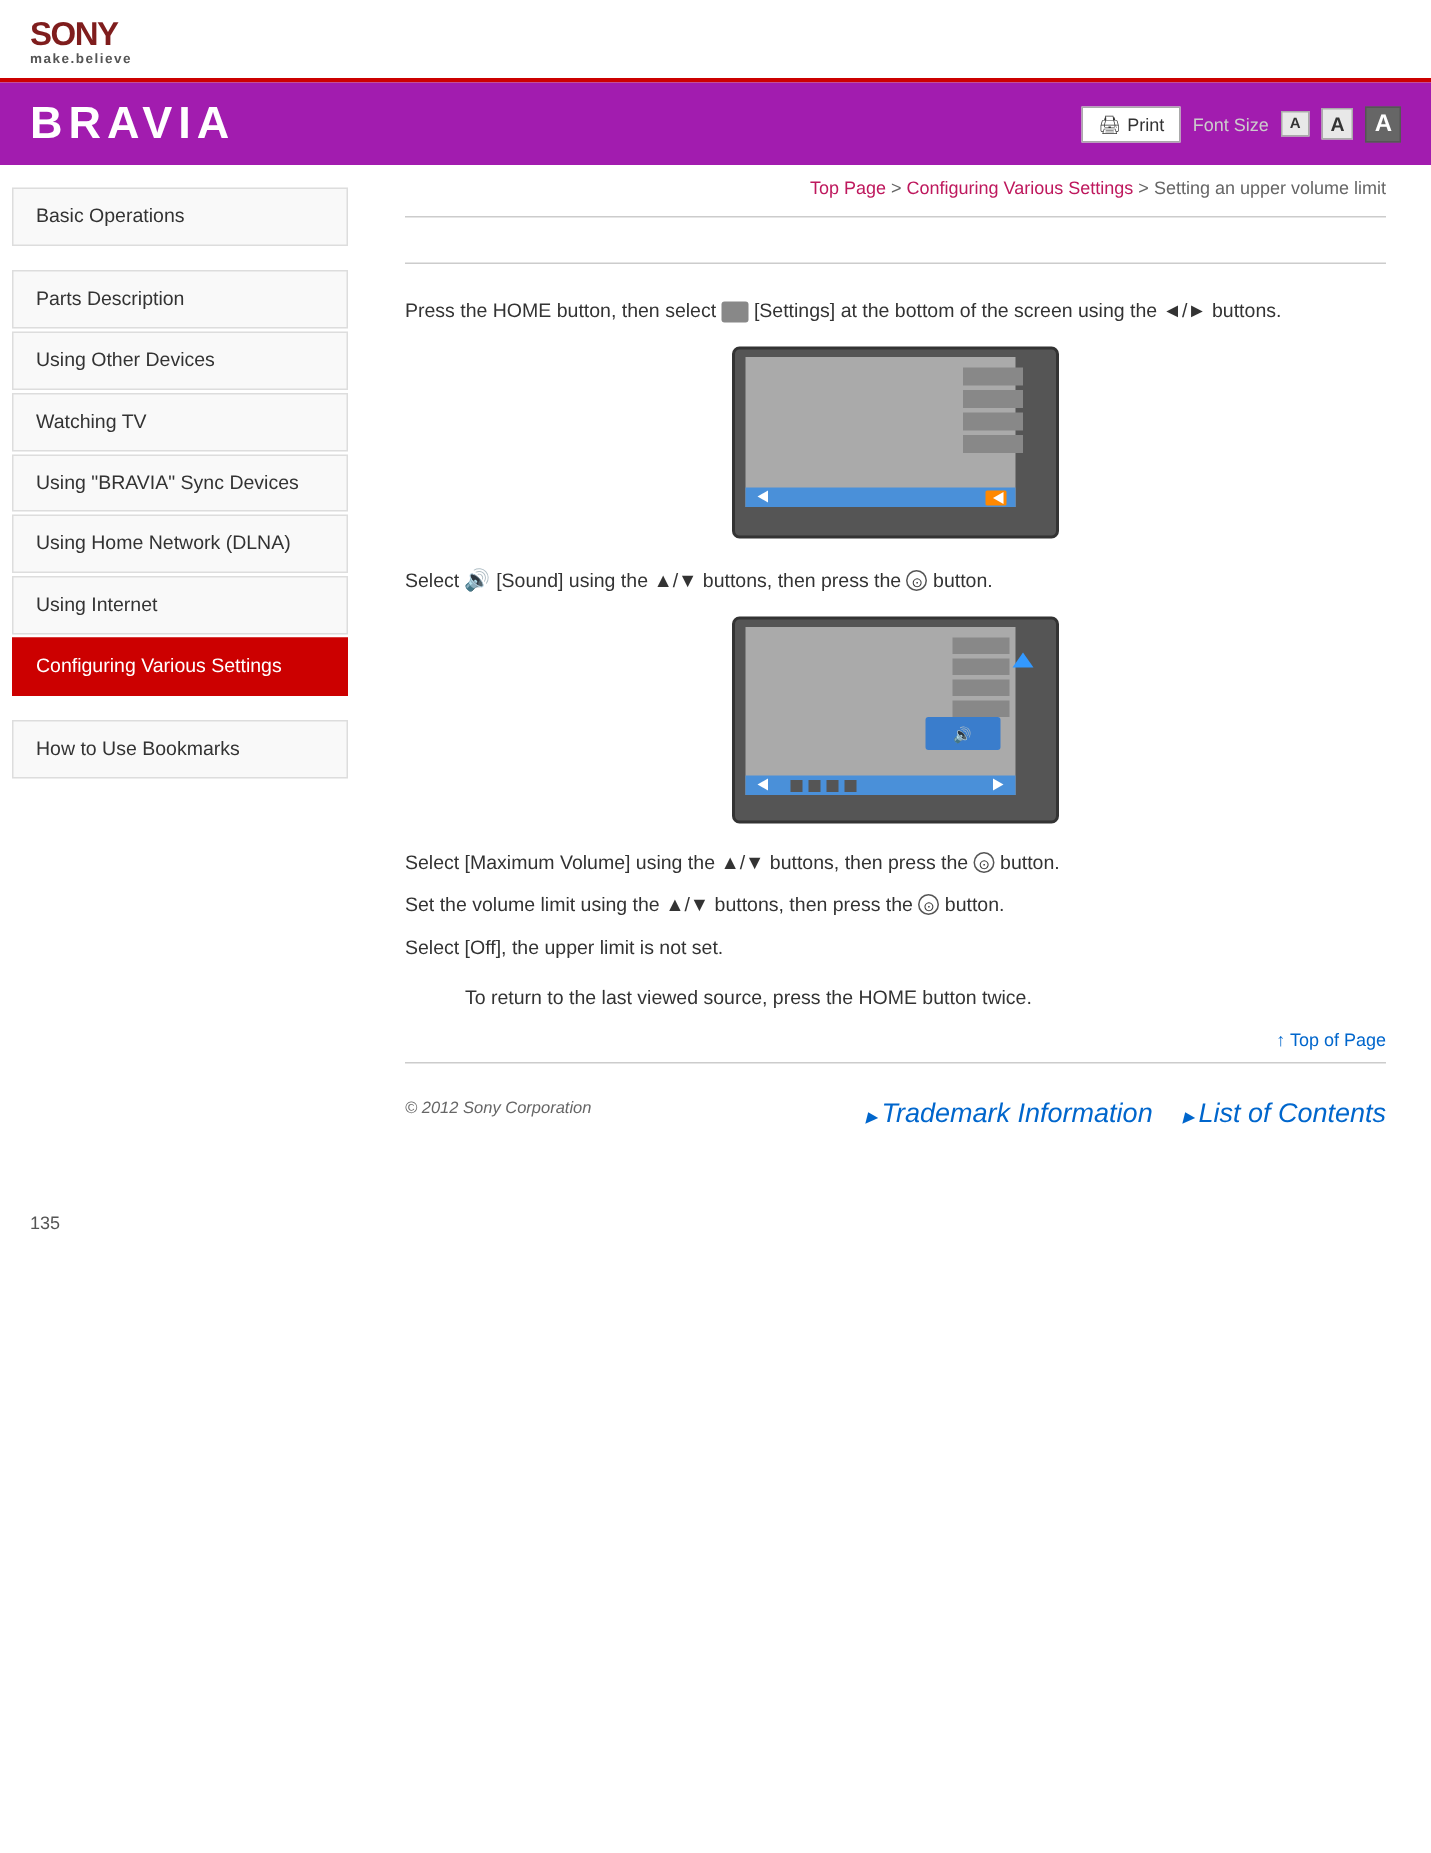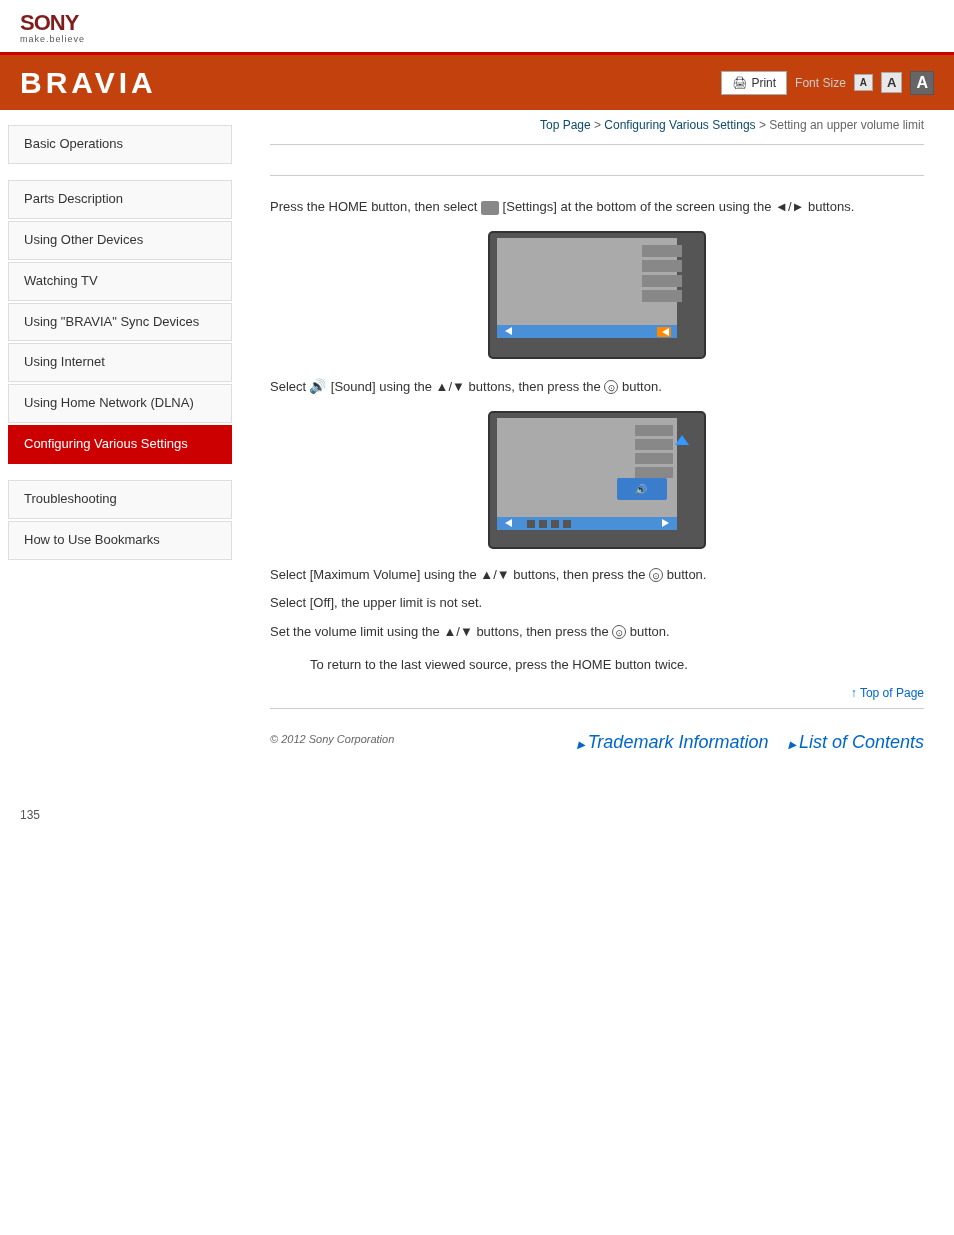--- a/index.html
+++ b/index.html
@@ -1,24 +1,24 @@
 <!DOCTYPE html>
 <html><head>
   <meta charset="utf-8">
   <style>
     * { margin: 0; padding: 0; box-sizing: border-box; }
     body { font-family: Arial, sans-serif; font-size: 13px; color: #333; background: #fff; width: 954px; min-height: 1235px; }
 
     
     .top-bar { padding: 12px 20px 8px 20px; border-bottom: 3px solid #cc0000; }
     .sony-logo { font-size: 22px; font-weight: bold; font-family: 'Arial Black', Arial, sans-serif; letter-spacing: -1px; color: #7f1d1d; line-height: 1; }
-    .sony-tagline { font-size: 9px; color: #555; letter-spacing: 1px; }
+    .sony-tagline { font-size: 9px; color: #555; letter-spacing: 1px; font-weight: bold; }
 
     
-    .bravia-bar { background: #c2410c; padding: 12px 20px; display: flex; align-items: center; justify-content: space-between; height: 55px; }
+    .bravia-bar { background: #a21caf; padding: 12px 20px; display: flex; align-items: center; justify-content: space-between; height: 55px; }
     .bravia-title { color: #fff; font-size: 30px; font-weight: bold; letter-spacing: 4px; font-family: 'Arial Black', Arial, sans-serif; }
     .bravia-controls { display: flex; align-items: center; gap: 8px; }
     .print-btn { background: #fff; border: 1px solid #aaa; padding: 4px 10px; font-size: 12px; cursor: pointer; display: flex; align-items: center; gap: 4px; color: #333; }
     .font-size-label { color: #ccc; font-size: 12px; }
     .font-btn { border: 1px solid #aaa; background: #e8e8e8; color: #333; cursor: pointer; font-weight: bold; }
     .font-btn-sm { font-size: 10px; padding: 2px 5px; }
     .font-btn-md { font-size: 13px; padding: 2px 5px; }
     .font-btn-lg { font-size: 16px; padding: 2px 5px; background: #666; color: #fff; border-color: #555; }
 
     
@@ -26,21 +26,21 @@
 
     
     .sidebar { width: 240px; flex-shrink: 0; padding: 1px 0; border-right: none; }
     .sidebar-item { padding: 10px 15px; font-size: 13px; color: #333; cursor: pointer; border: 1px solid #ddd; margin: 2px 8px; background: #f9f9f9; line-height: 1.3; }
     .sidebar-item.active { background: #cc0000; color: #fff; border-color: #cc0000; }
     .sidebar-spacer { height: 12px; }
 
     
     .content-area { flex: 1; padding: 0 30px 20px 30px; }
     .breadcrumb { font-size: 12px; color: #666; padding: 8px 0 4px 0; text-align: right; }
-    .breadcrumb a { color: #0c4a6e; text-decoration: none; }
+    .breadcrumb a { color: #be185d; text-decoration: none; }
     .breadcrumb span { color: #666; }
     .content-divider { border: none; border-top: 1px solid #ccc; margin: 8px 0; }
 
     
     .page-content { padding: 5px 0; }
     .page-content p { margin: 8px 0; line-height: 1.6; font-size: 13px; }
 
     
     .footer-links { text-align: right; margin-top: 15px; font-size: 18px; }
     .footer-links a { color: #0066cc; text-decoration: none; margin-left: 15px; }
@@ -80,25 +80,24 @@
 <div class="main-layout">
 
   <div class="sidebar">
     <div class="sidebar-spacer"></div>
     <div class="sidebar-item">Basic Operations</div>
     <div class="sidebar-spacer"></div>
     <div class="sidebar-item">Parts Description</div>
     <div class="sidebar-item">Using Other Devices</div>
     <div class="sidebar-item">Watching TV</div>
     <div class="sidebar-item">Using "BRAVIA" Sync Devices</div>
+    <div class="sidebar-item">Using Home Network (DLNA)</div>
     <div class="sidebar-item">Using Internet</div>
-    <div class="sidebar-item">Using Home Network (DLNA)</div>
     <div class="sidebar-item active">Configuring Various Settings</div>
     <div class="sidebar-spacer"></div>
-    <div class="sidebar-item">Troubleshooting</div>
     <div class="sidebar-item">How to Use Bookmarks</div>
   </div>
 
   <div class="content-area">
 
     <div class="breadcrumb">
       <a href="#">Top Page</a><span> &gt; </span><a href="#">Configuring Various Settings</a><span> &gt; </span><span>Setting an upper volume limit</span>
     </div>
 
     <hr class="content-divider">
@@ -162,24 +161,24 @@
           <rect x="52" y="110" width="8" height="8" fill="#555"></rect>
           <rect x="64" y="110" width="8" height="8" fill="#555"></rect>
           <rect x="76" y="110" width="8" height="8" fill="#555"></rect>
         </svg>
       </div>
 
       <p>
         Select [Maximum Volume] using the ▲/▼ buttons, then press the <span style="display:inline-block;width:14px;height:14px;border-radius:50%;border:1px solid #555;text-align:center;line-height:14px;font-size:9px;">⊙</span> button.
       </p>
 
-      <p>Select [Off], the upper limit is not set.</p>
       <p>
         Set the volume limit using the ▲/▼ buttons, then press the <span style="display:inline-block;width:14px;height:14px;border-radius:50%;border:1px solid #555;text-align:center;line-height:14px;font-size:9px;">⊙</span> button.
       </p>
+      <p>Select [Off], the upper limit is not set.</p>
 
       <p style="margin-top:12px;margin-left:40px;">To return to the last viewed source, press the HOME button twice.</p>
 
       <div class="top-of-page">Top of Page</div>
 
       <hr class="content-divider" style="margin-top:8px;">
 
       <div style="display:flex; justify-content:space-between; align-items:center; margin-top:6px;font-style:italic;">
         <div class="copyright">© 2012 Sony Corporation</div>
         <div class="footer-links">

